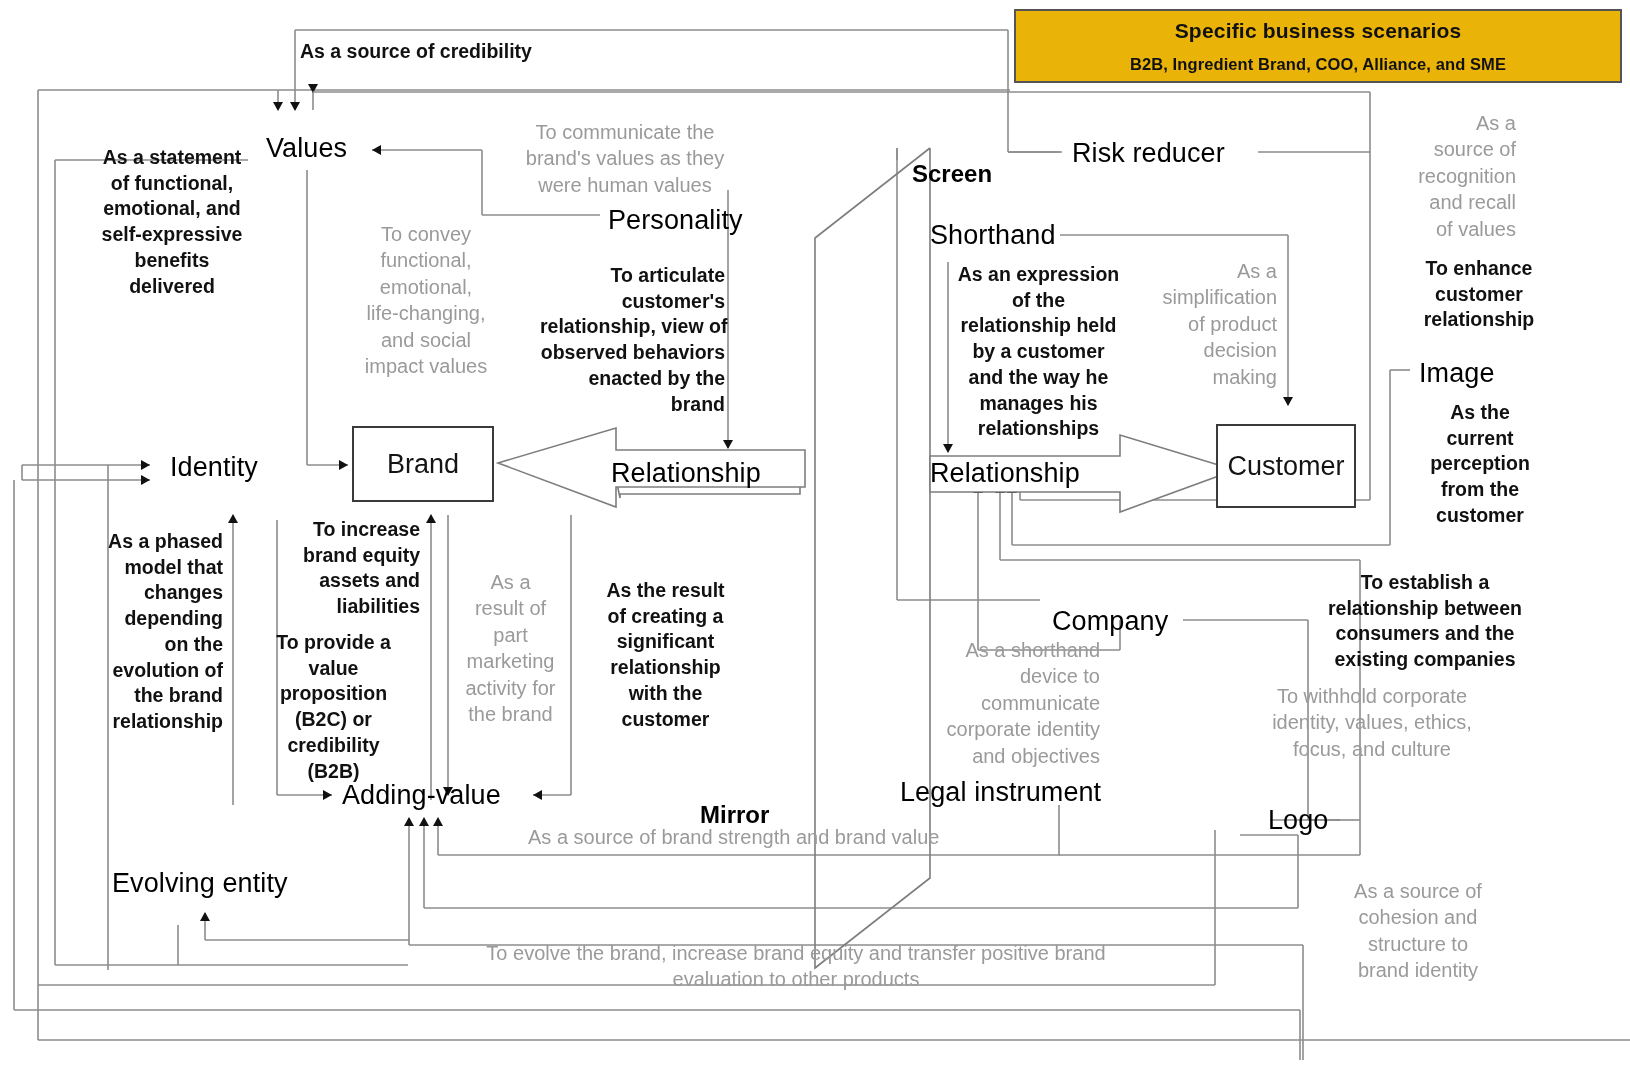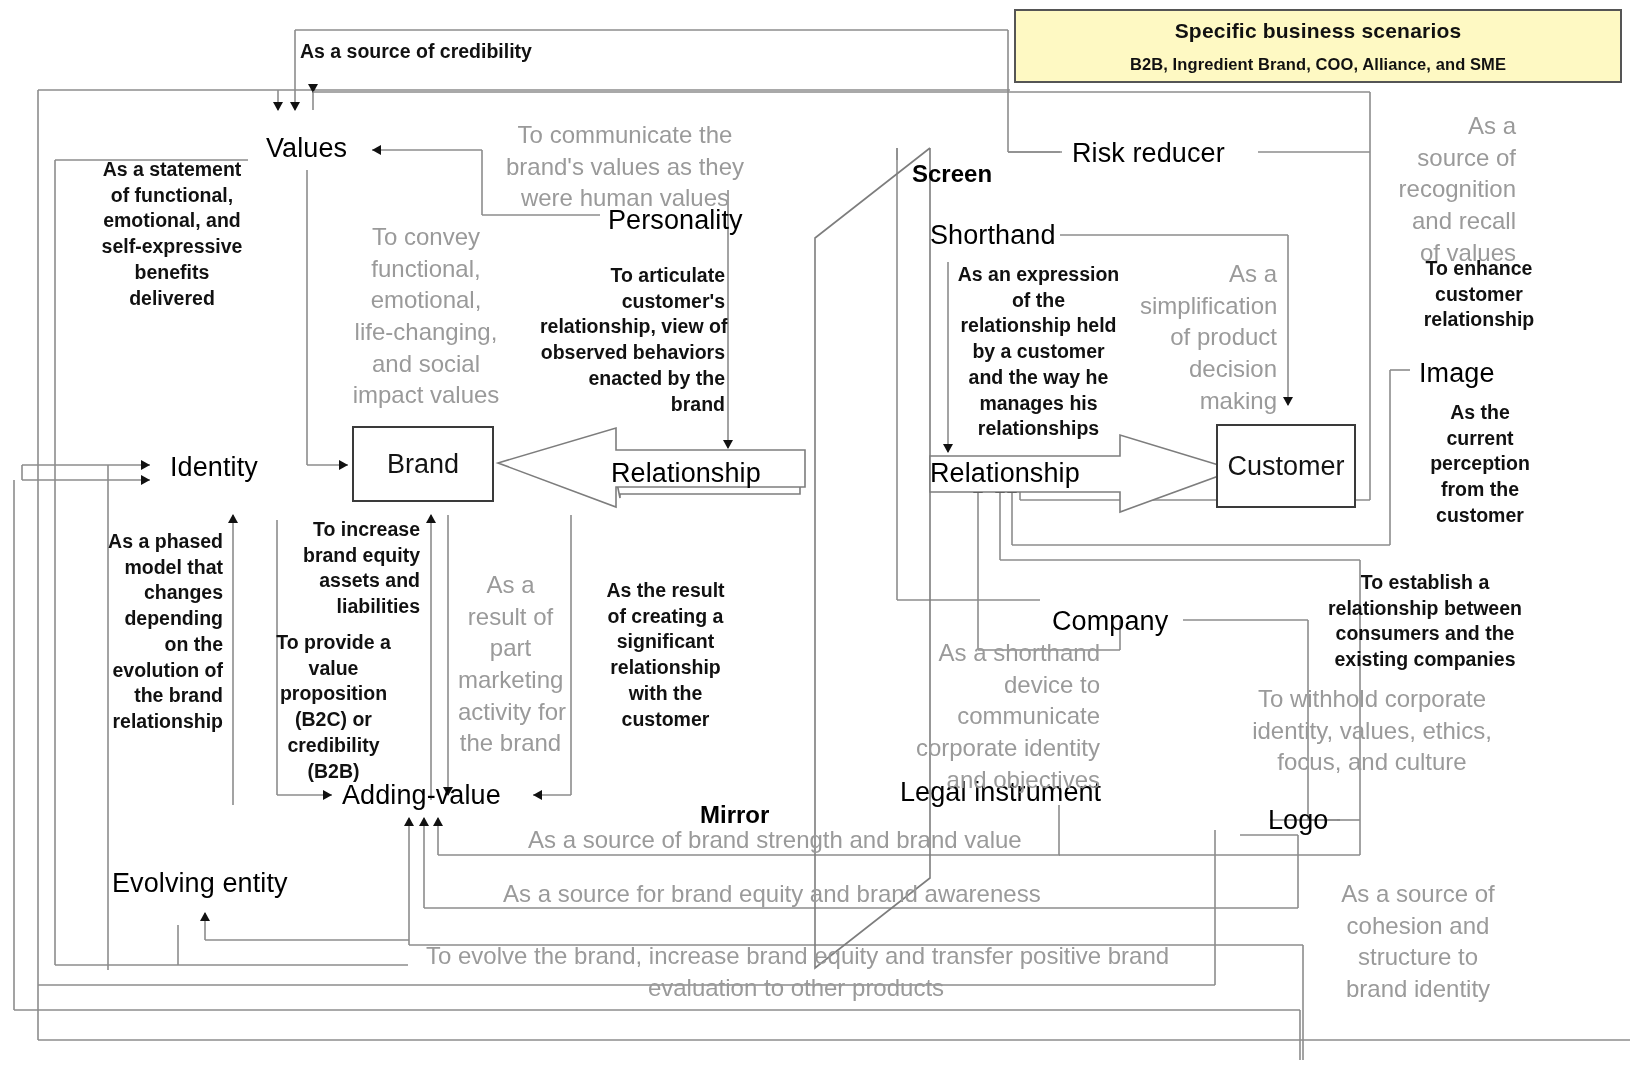--- a/index.html
+++ b/index.html
@@ -7,32 +7,32 @@
   body{font-family:"Liberation Sans","DejaVu Sans",sans-serif;}
   #stage{position:relative;width:1630px;height:1074px;background:#fff;overflow:hidden;}
   #svg-layer{position:absolute;left:0;top:0;width:1630px;height:1074px;}
 
   .lbl{position:absolute;}
   
   .node{font-size:27px;color:#000000;white-space:nowrap;letter-spacing:.1px;}
   
   .bold{font-size:19.5px;font-weight:bold;color:#111111;line-height:1.32;}
   
-  .gray{font-size:24px;color:#9a9a9a;line-height:1.32;}
+  .gray{font-size:20px;color:#9a9a9a;line-height:1.32;}
   .sect{font-size:24px;font-weight:bold;color:#000000;}
   .tr{text-align:right;}
   .tl{text-align:center;}
 
   
   .boxnode{position:absolute;border:2px solid #3a3a3a;background:#fff;
            display:flex;align-items:center;justify-content:center;
            font-size:27px;color:#141414;}
 
   
-  #scenario-box{position:absolute;border:2.5px solid #555;background:#fef9c3;
+  #scenario-box{position:absolute;border:2.5px solid #555;background:#eab308;
                 display:flex;flex-direction:column;align-items:center;justify-content:center;}
   #scenario-box .t1{font-size:21px;font-weight:bold;color:#111;letter-spacing:.2px;}
   #scenario-box .t2{font-size:16.5px;font-weight:bold;color:#111;letter-spacing:.1px;margin-top:12px;}
 </style>
 </head>
 <body>
 
 <div id="stage">
 
   <svg id="svg-layer" viewBox="0 0 1630 1074" xmlns="http://www.w3.org/2000/svg">
@@ -217,21 +217,21 @@
   <div class="boxnode" style="left:352px;top:426px;width:138px;height:72px;">
     <span>Brand</span>
   </div>
 
   <div class="boxnode" style="left:1216px;top:424px;width:136px;height:80px;">
     <span>Customer</span>
   </div>
 
   <div class="lbl bold tl" style="left:300px;top:39px;white-space:pre;">As a source of credibility</div>
 
-  <div class="lbl bold tl" style="left:62px;top:157px;white-space:pre;width:220px;">As a statement
+  <div class="lbl bold tl" style="left:62px;top:145px;white-space:pre;width:220px;">As a statement
 of functional,
 emotional, and
 self-expressive
 benefits
 delivered</div>
 
   <div class="lbl gray tl" style="left:500px;top:119px;white-space:pre;width:250px;">To communicate the
 brand's values as they
 were human values</div>
 
@@ -324,21 +324,20 @@
 relationship between
 consumers and the
 existing companies</div>
 
   <div class="lbl gray tl" style="left:1222px;top:683px;white-space:pre;width:300px;">To withhold corporate
 identity, values, ethics,
 focus, and culture</div>
 
   <div class="lbl gray tl" style="left:528px;top:824px;white-space:pre;">As a source of brand strength and brand value</div>
 
-  <div class="lbl gray tl" style="left:503px;top:878px;white-space:pre;">As a source for brand equity and brand awareness</div>
 
   <div class="lbl gray tl" style="left:426px;top:940px;white-space:pre;width:740px;">To evolve the brand, increase brand equity and transfer positive brand
 evaluation to other products</div>
 
   <div class="lbl gray tl" style="left:1318px;top:878px;white-space:pre;width:200px;">As a source of
 cohesion and
 structure to
 brand identity</div>
 
 </div>

